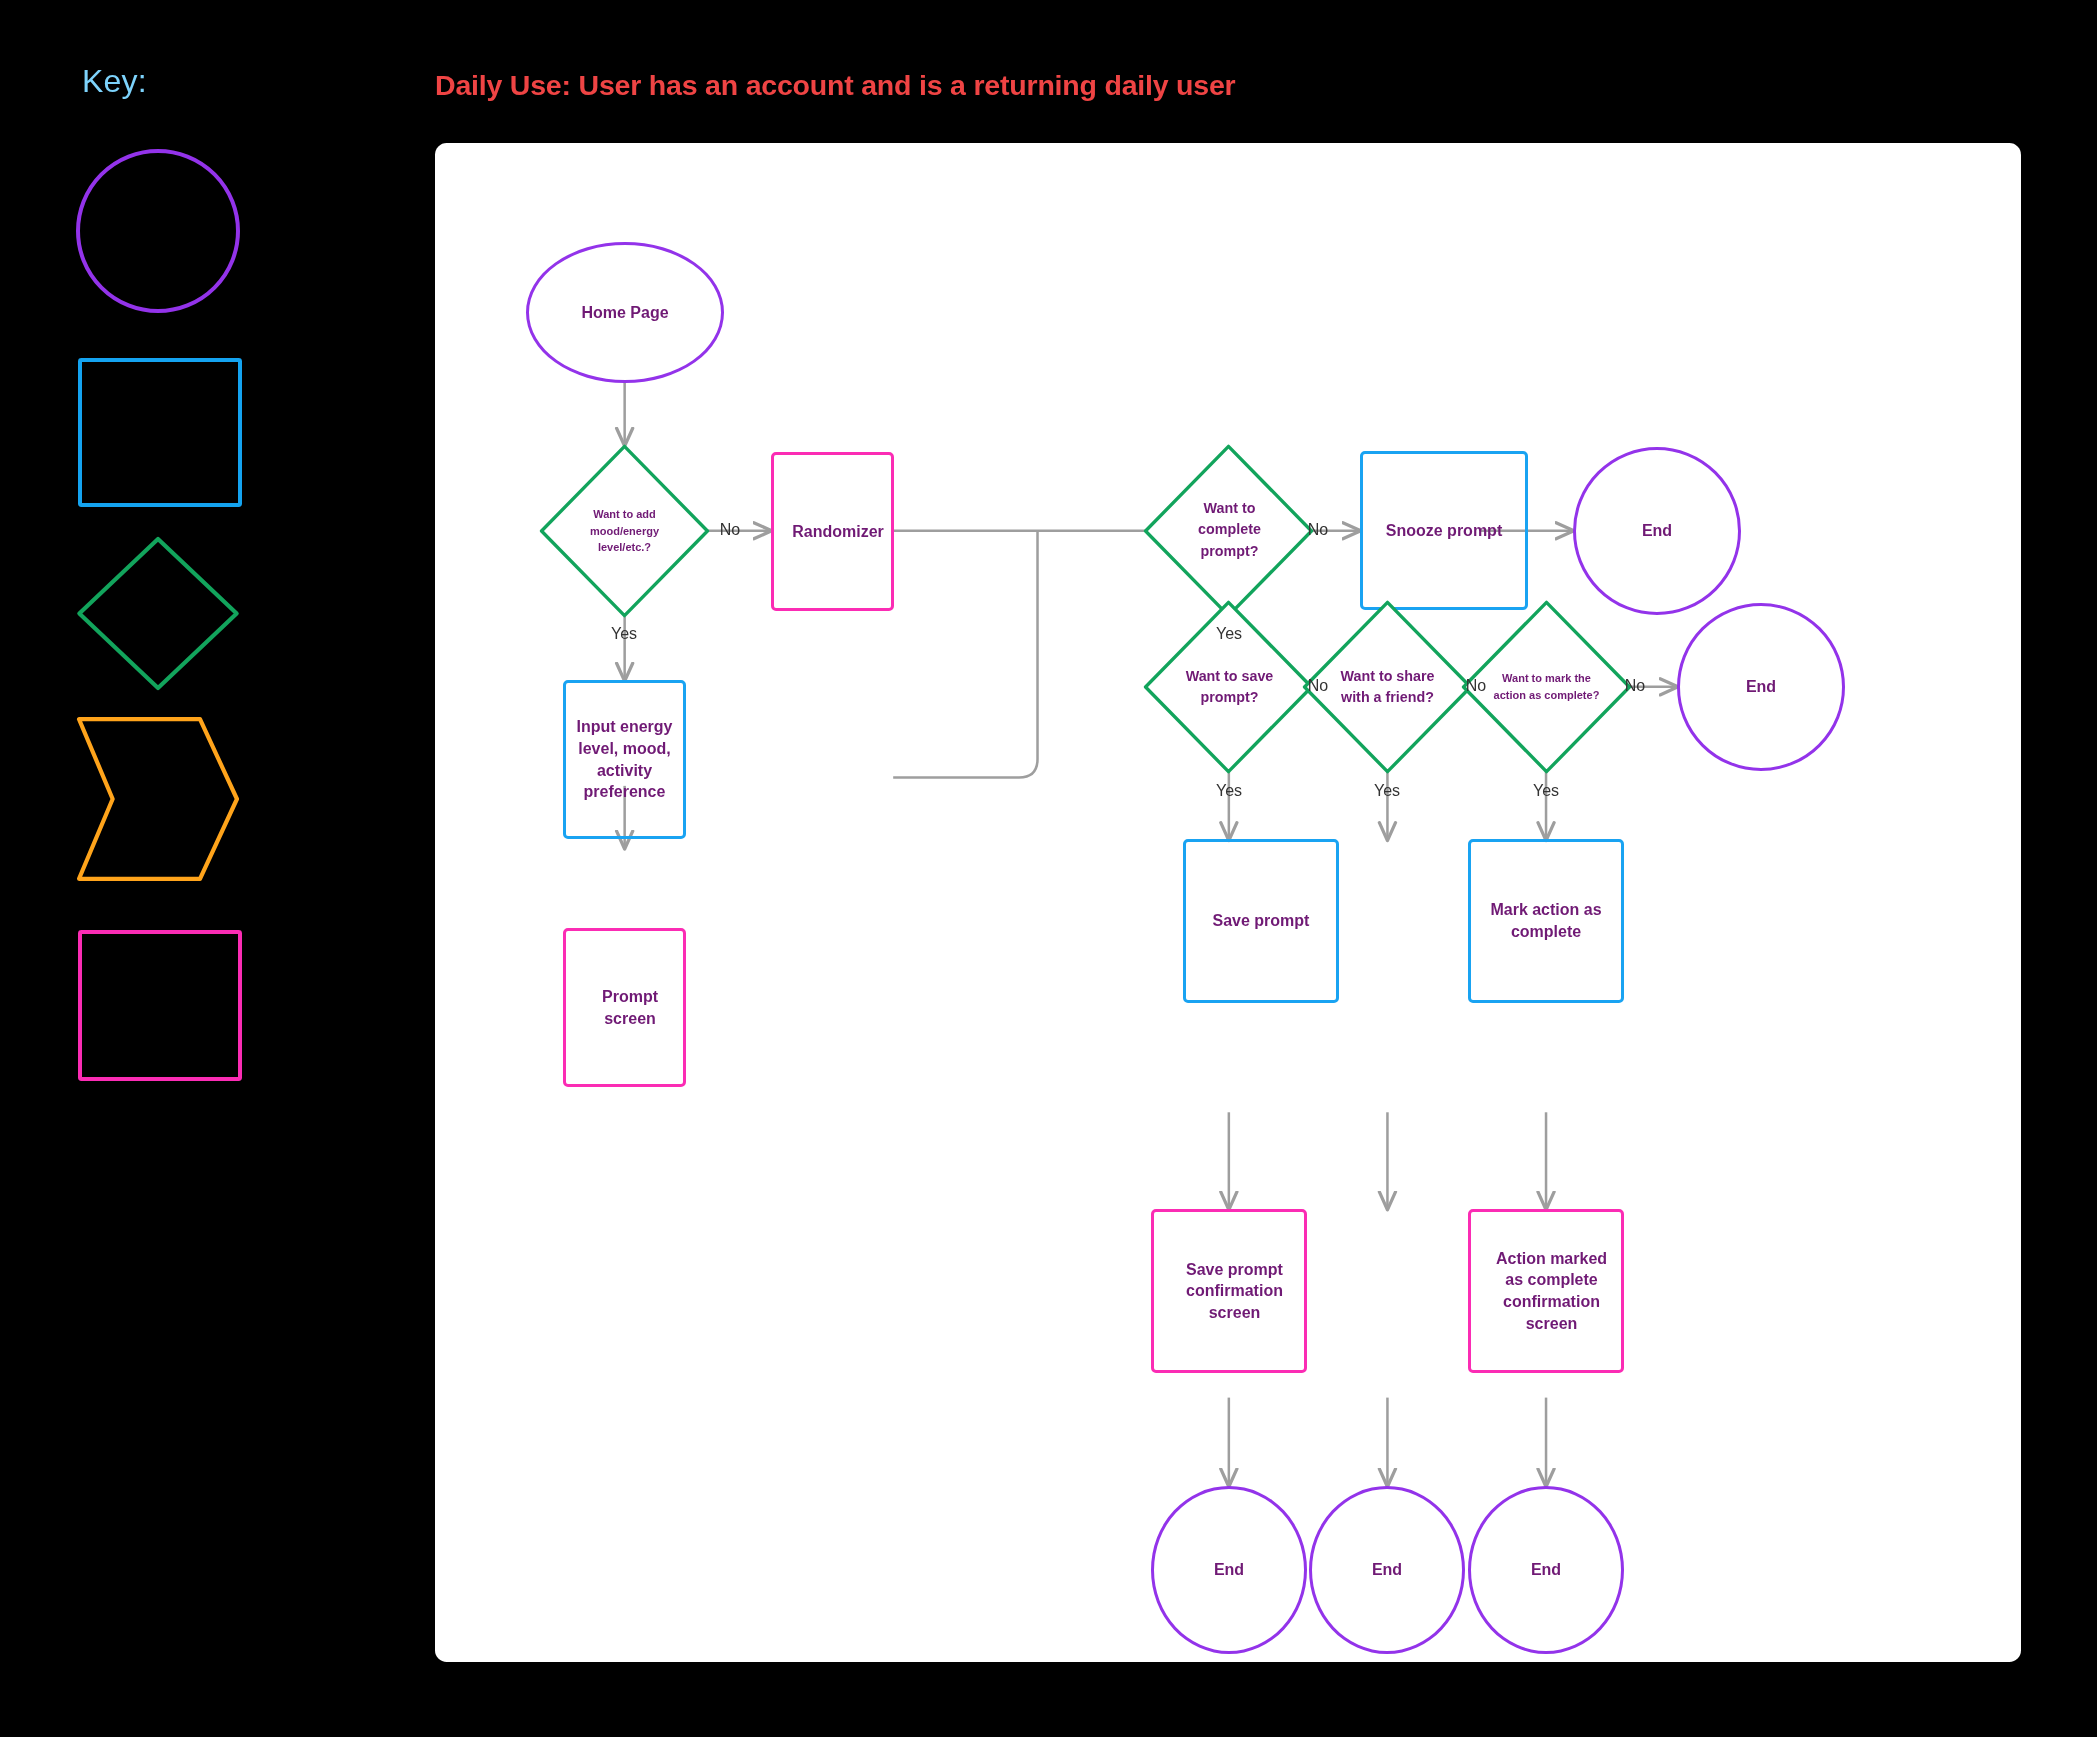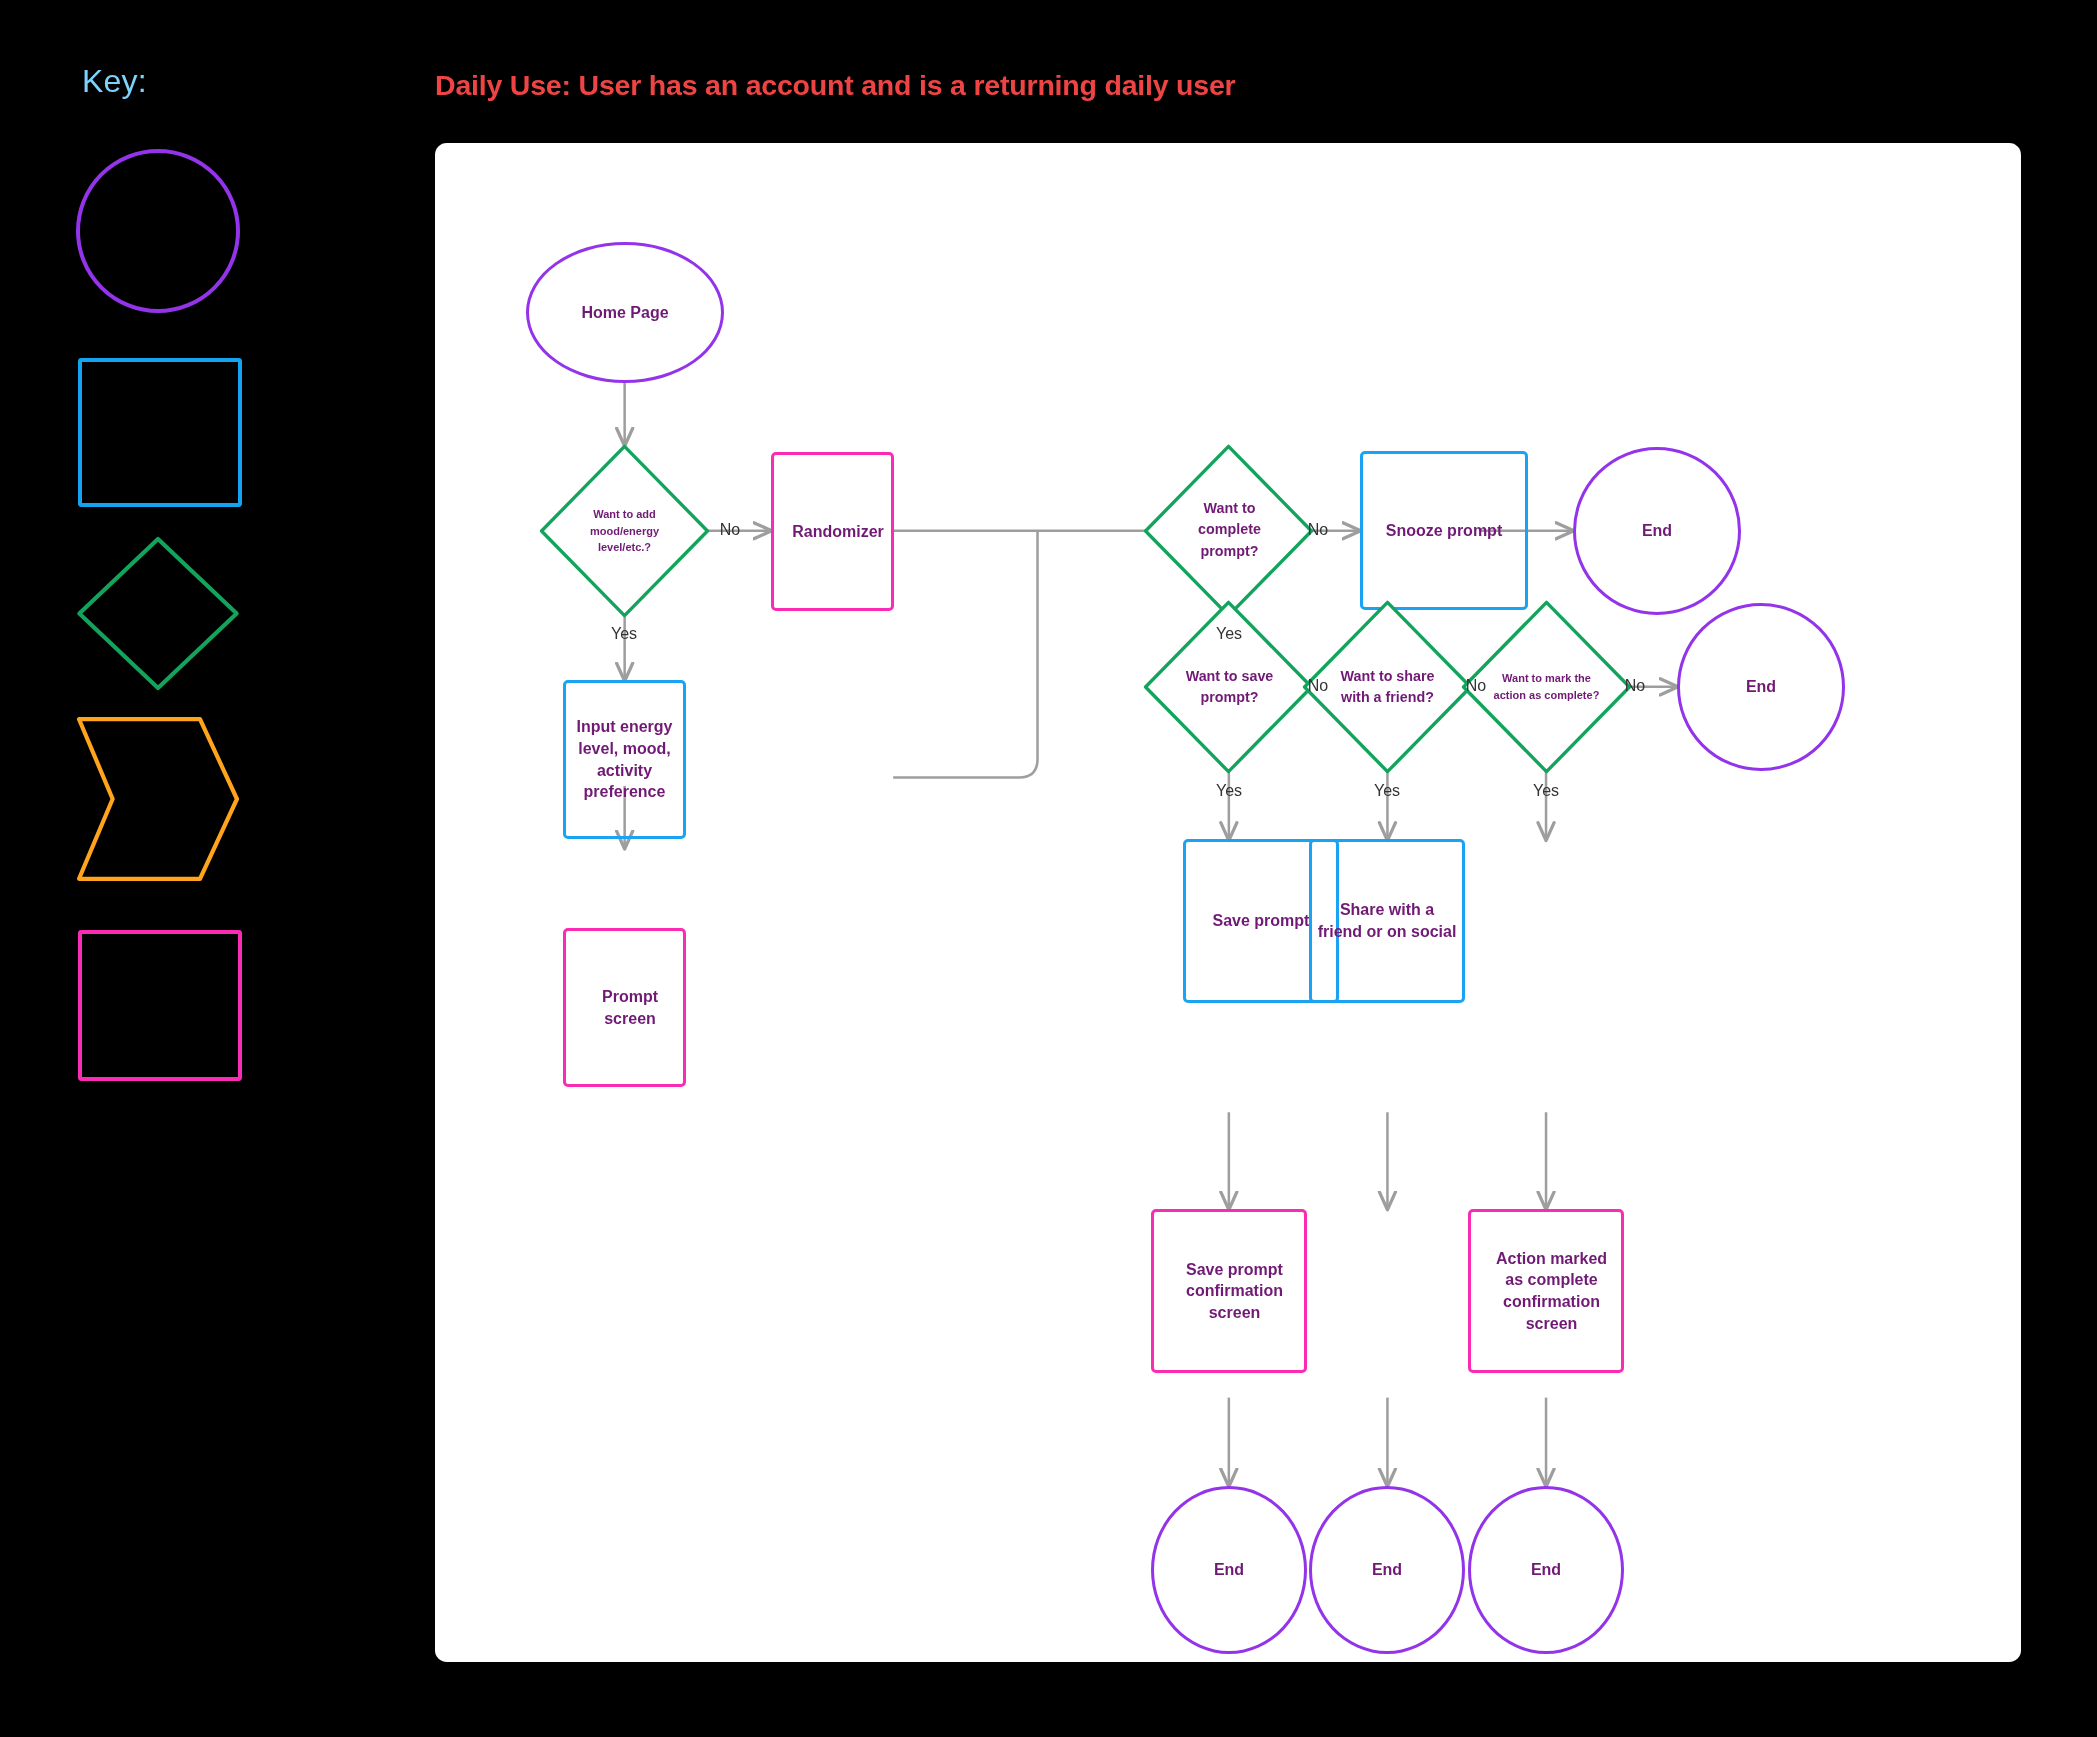--- a/index.html
+++ b/index.html
@@ -283,24 +283,24 @@
     </div>
 
     <div class="node node-term" style="left:1242px; top:460px; width:168px; height:168px;">
       <span>End</span>
     </div>
 
     <div class="node node-process" style="left:748px; top:696px; width:156px; height:164px;">
       <span>Save prompt</span>
     </div>
 
-    <div class="node node-process" style="left:874px; top:696px; width:156px; height:164px;">
-      <span>Share with a friend or on social</span>
-    </div>
-
+
+    <div class="node node-process" style="left:1033px; top:696px; width:156px; height:164px;">
+      <span>Mark action as complete</span>
+    </div>
 
     <div class="node node-screen" style="left:716px; top:1066px; width:156px; height:164px;">
       <span>Save prompt confirmation screen</span>
     </div>
 
 
     <div class="node node-screen" style="left:1033px; top:1066px; width:156px; height:164px;">
       <span>Action marked as complete confirmation screen</span>
     </div>
 

